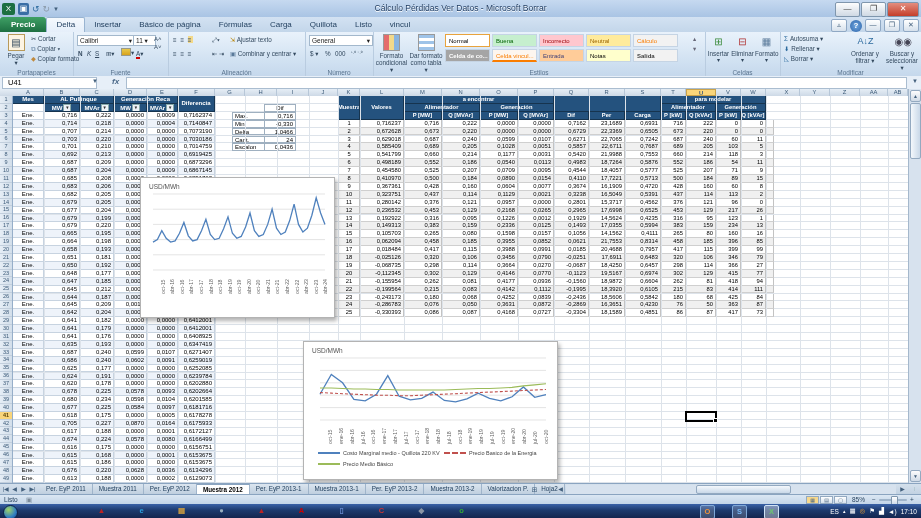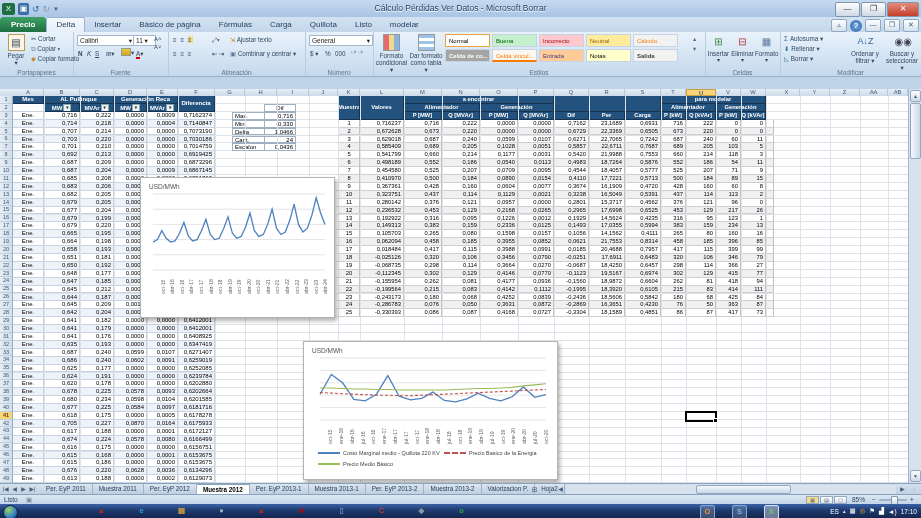--- a/index.html
+++ b/index.html
@@ -105,21 +105,21 @@
     </div>
     <div class="apptitle">Cálculo Pérdidas Ver Datos - Microsoft Borrar</div>
     <div class="winbtns">
       <div class="wb">—</div>
       <div class="wb">❐</div>
       <div class="wb close">✕</div>
     </div>
   </div>
 
   <div class="tabrow">
-    <span id="ribbon-tabs"><span class="rtab file">Precio</span><span class="rtab active">Delta</span><span class="rtab">Insertar</span><span class="rtab">Básico de página</span><span class="rtab">Fórmulas</span><span class="rtab">Carga</span><span class="rtab">Quillota</span><span class="rtab">Listo</span><span class="rtab">modelar</span></span>
+    <span id="ribbon-tabs"><span class="rtab file">Precio</span><span class="rtab active">Delta</span><span class="rtab">Insertar</span><span class="rtab">Básico de página</span><span class="rtab">Fórmulas</span><span class="rtab">Carga</span><span class="rtab">Quillota</span><span class="rtab">Listo</span><span class="rtab">vincul</span></span>
     <div class="tabrow-right">
       <span class="mini">▵</span>
       <span class="helpbtn">?</span>
       <span class="mini">—</span>
       <span class="mini">❐</span>
       <span class="mini">✕</span>
     </div>
   </div>
 
   <div class="ribbon">
@@ -207,20 +207,27 @@
         <span>Ordenar y filtrar</span> ▾
       </div>
       <div class="bigbtn" style="left:104px;top:2px;width:36px">
         <span class="bicon" style="color:#445">◉◉</span>
         <span>Buscar y seleccionar</span> ▾
       </div>
       <div class="grplabel">Modificar</div>
     </div>
   </div>
 
+  <div class="fbar">
+    <div class="namebox">U41</div>
+    <span class="abs" style="left:92px;top:2px;font-size:6px;color:#44617e">▼</span>
+    <span class="fx">fx</span>
+    <div class="finput"></div>
+    <span class="abs" style="right:3px;top:2px;font-size:6px;color:#44617e">▼</span>
+  </div>
 
   <div class="corner"></div>
   <div class="colheads" id="colheads">
       <div class="colletter" style="left: 13px; width: 31px;">A</div>
       <div class="colletter" style="left: 44px; width: 36px;">B</div>
       <div class="colletter" style="left: 80px; width: 34px;">C</div>
       <div class="colletter" style="left: 114px; width: 33px;">D</div>
       <div class="colletter" style="left: 147px; width: 31px;">E</div>
       <div class="colletter" style="left: 178px; width: 37px;">F</div>
       <div class="colletter" style="left: 215px; width: 30px;">G</div>

